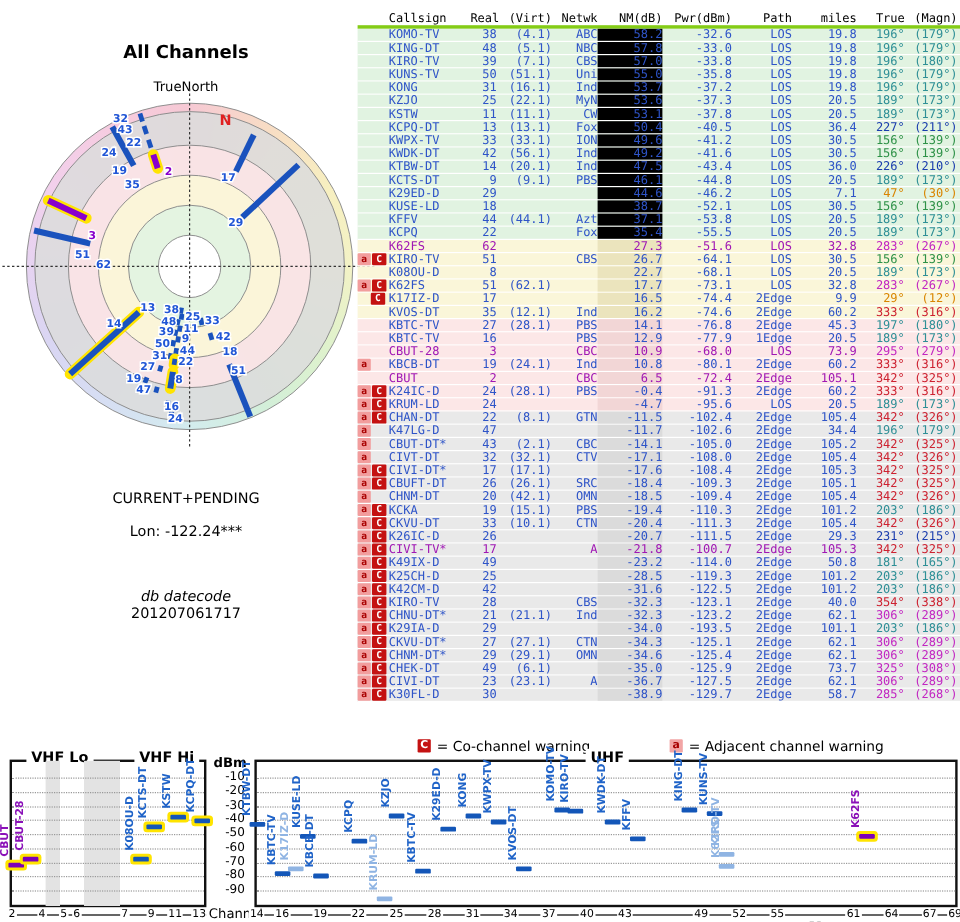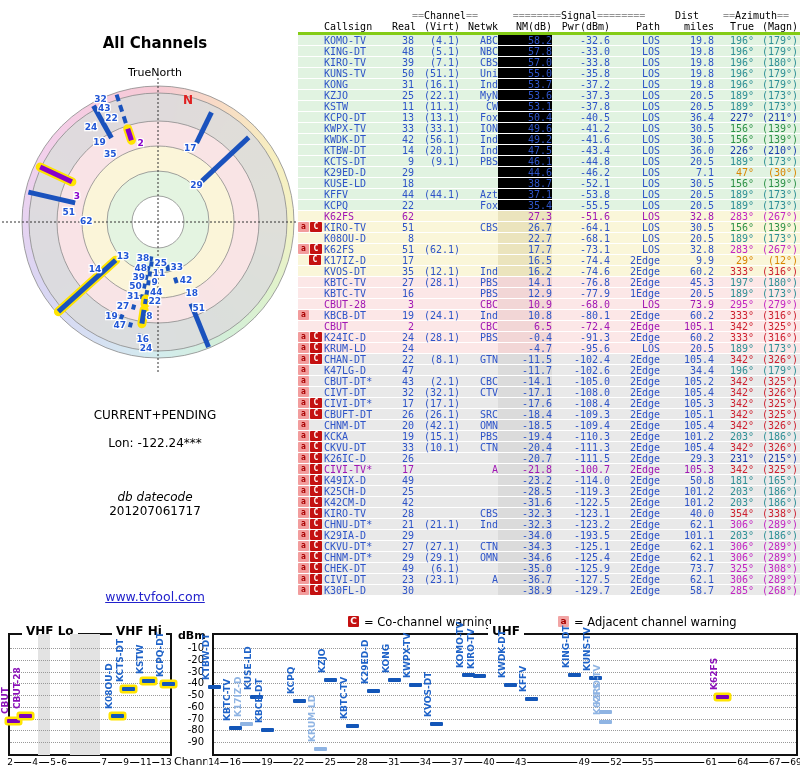--- a/index.html
+++ b/index.html
@@ -171,30 +171,22 @@
       <text x="91.5068029275811" y="241.8550014654001" font-size="9" font-weight="bold" fill="#2156d6" stroke="#ffffff" stroke-width="2.5" paint-order="stroke" font-family="DejaVu Sans, sans-serif">47</text>
       <text x="114.57757408671227" y="255.8516321115053" font-size="9" font-weight="bold" fill="#2156d6" stroke="#ffffff" stroke-width="2.5" paint-order="stroke" font-family="DejaVu Sans, sans-serif">16</text>
       <text x="117.72488516500806" y="265.30428071177073" font-size="9" font-weight="bold" fill="#2156d6" stroke="#ffffff" stroke-width="2.5" paint-order="stroke" font-family="DejaVu Sans, sans-serif">24</text>
       <text x="161" y="18" font-size="12" font-weight="bold" fill="#e02020" font-family="DejaVu Sans, sans-serif">N</text>
     </svg>
 
   <div class="abs crit" id="crit-mode">CURRENT+PENDING</div>
   <div class="abs crit" id="crit-lon">Lon: -122.24***</div>
   <div class="abs crit" id="crit-db1">db datecode</div>
   <div class="abs crit" id="crit-db2">201207061717</div>
-  <div class="abs crit" id="site-link">www.tvfool.com</div>
 
   <div class="abs" id="tbl">
-    <div class="hd1">
-      <span style="width:94px"></span>
-      <span style="width:106px;text-align:center"><span class="eq">==</span><span class="hdt">Channel</span><span class="eq">==</span></span>
-      <span style="width:162px;text-align:center"><span class="eq">========</span><span class="hdt">Signal</span><span class="eq">========</span></span>
-      <span style="width:54px;text-align:center" class="hdt">Dist</span>
-      <span style="width:84px;text-align:center"><span class="eq">==</span><span class="hdt">Azimuth</span><span class="eq">==</span></span>
-    </div>
     <div class="hd2" id="tbl-head2">
         <span class="cf"></span>
         <span class="cc">Callsign</span>
         <span class="cr">Real</span>
         <span class="cv">(Virt)</span>
         <span class="cn">Netwk</span>
         <span class="cm">NM(dB)</span>
         <span class="cp">Pwr(dBm)</span>
         <span class="ct">Path</span>
         <span class="cd">miles</span>

